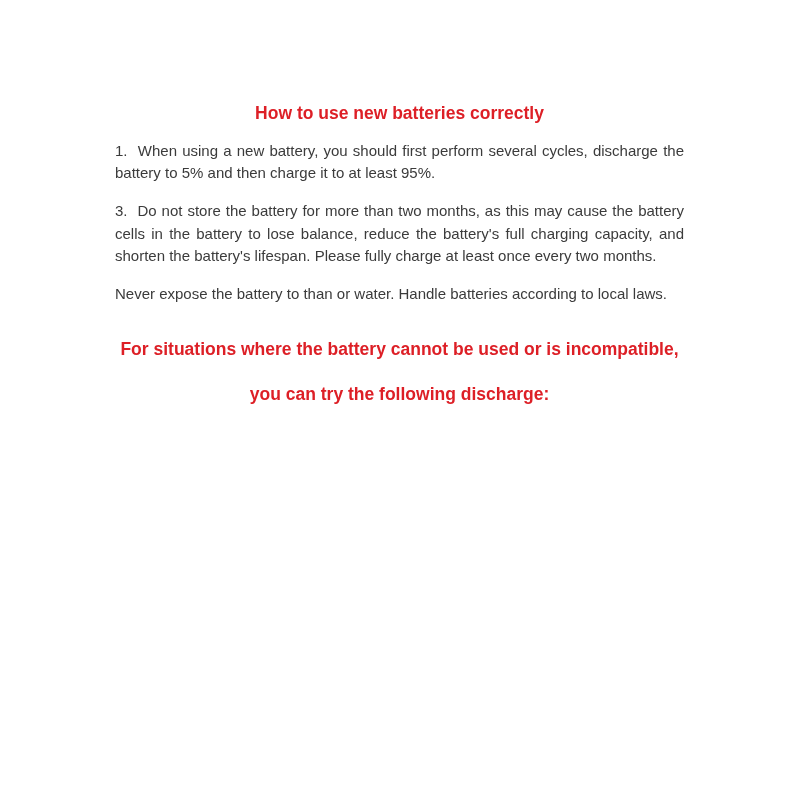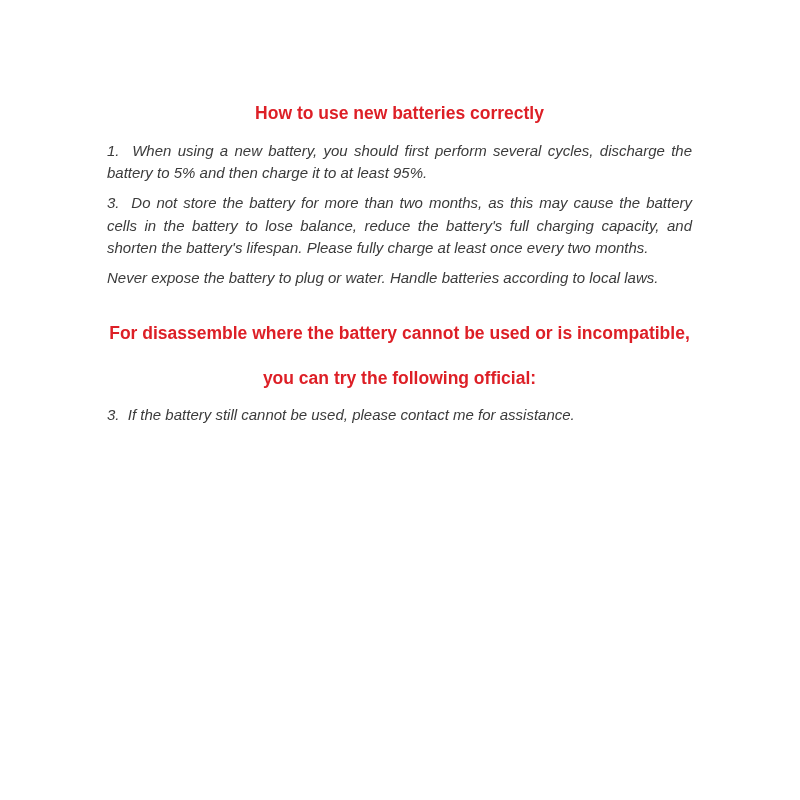--- a/index.html
+++ b/index.html
@@ -23,26 +23,25 @@
   }
   .section-title {
     margin: 0 0 17px 0;
     font-size: 17.5px;
     line-height: 20px;
     font-weight: bold;
     text-align: center;
     color: #dd1f26;
   }
   .body-para {
-    margin: 8px;
+    margin: 16px;
     font-size: 15px;
     line-height: 22.2px;
     text-align: justify;
     color: #3b3b3b;
-    font-style: italic;
   }
   .section2-title-line1 {
     margin: 34px 0 0 0;
     font-size: 17.5px;
     line-height: 20px;
     font-weight: bold;
     text-align: center;
     color: #dd1f26;
   }
   .section2-title-line2 {
@@ -58,24 +57,23 @@
 <body>
 
 <div class="page">
   <div class="content">
 
     <h1 class="section-title">How to use new batteries correctly</h1>
 
     <div>
       <p class="body-para">1.&nbsp; When using a new battery, you should first perform several cycles, discharge the battery to 5% and then charge it to at least 95%.</p>
       <p class="body-para">3.&nbsp; Do not store the battery for more than two months, as this may cause the battery cells in the battery to lose balance, reduce the battery's full charging capacity, and shorten the battery's lifespan. Please fully charge at least once every two months.</p>
-      <p class="body-para">Never expose the battery to plug or water. Handle batteries according to local laws.</p>
+      <p class="body-para">Never expose the battery to than or water. Handle batteries according to local laws.</p>
     </div>
 
-    <h2 class="section2-title-line1">For disassemble where the battery cannot be used or is incompatible,</h2>
-    <h2 class="section2-title-line2">you can try the following official:</h2>
+    <h2 class="section2-title-line1">For situations where the battery cannot be used or is incompatible,</h2>
+    <h2 class="section2-title-line2">you can try the following discharge:</h2>
 
     <div>
-      <p class="body-para">3.&nbsp; If the battery still cannot be used, please contact me for assistance.</p>
     </div>
 
   </div>
 </div>
 
 </body></html>

